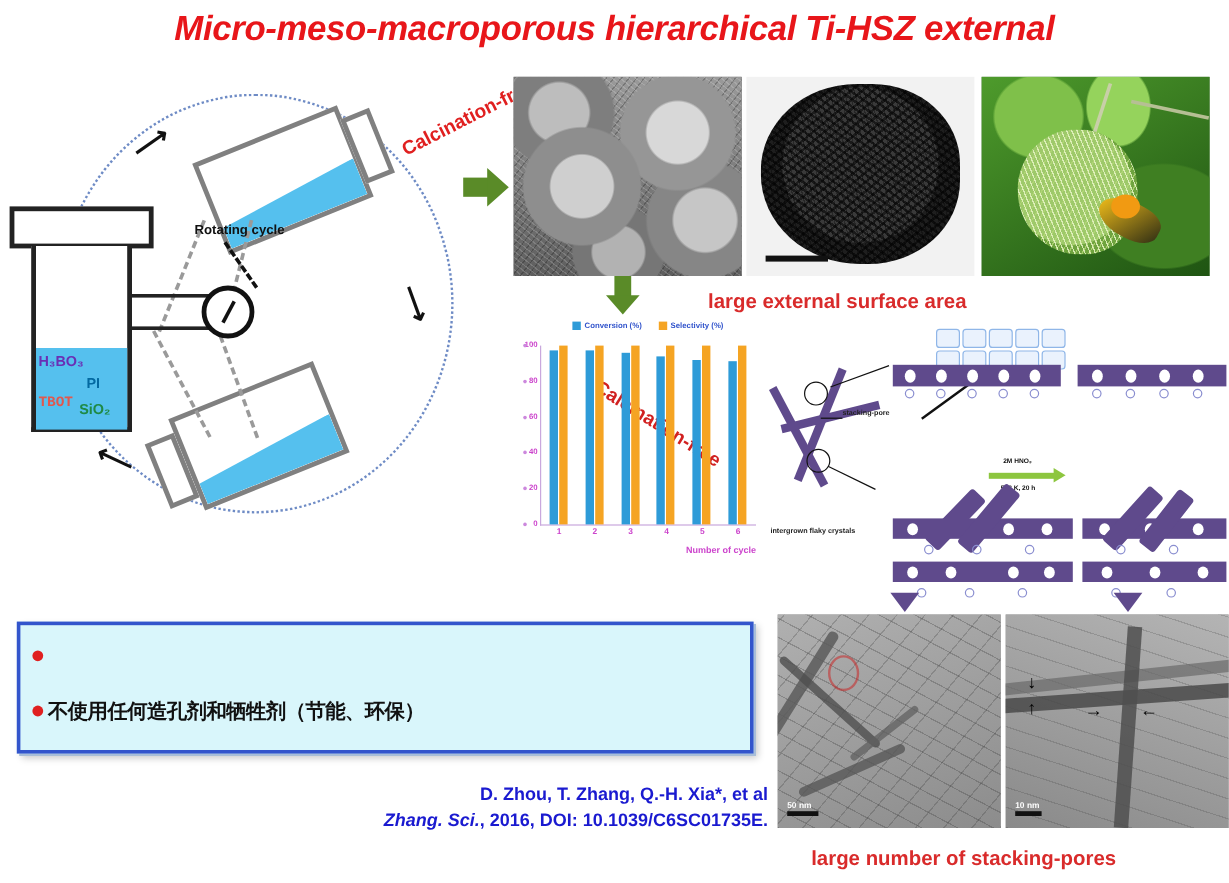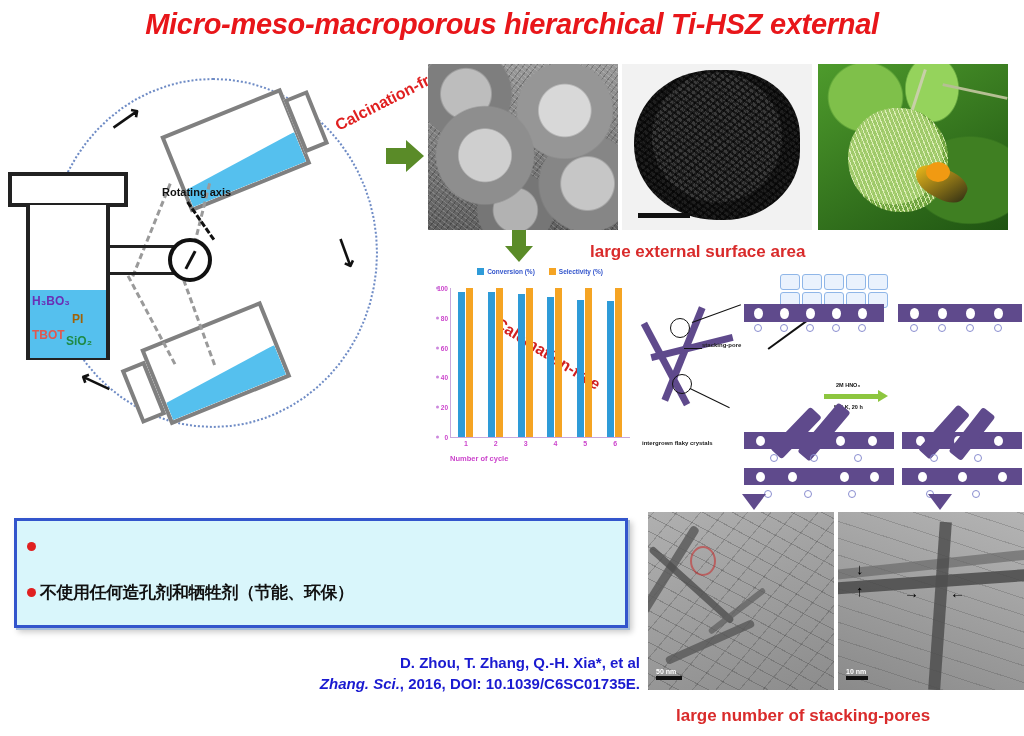--- a/index.html
+++ b/index.html
@@ -83,22 +83,22 @@
   .reactor-tube {
     position: absolute; left: 18px; top: 33px; width: 84px; height: 155px;
     border: 4px solid #222; border-top: none; background: #fff;
   }
   .reactor-liquid {
     position: absolute; left: 22px; top: 118px; width: 76px; height: 68px;
     background: #55c0ee;
   }
   .chem { position: absolute; font-size: 12px; font-weight: bold; white-space: nowrap; }
   .chem-h3bo3 { left: 24px; top: 122px; color: #6a2fb5; }
-  .chem-pi    { left: 64px; top: 140px; color: #a16207; }
-  .chem-tbot  { left: 24px; top: 156px; color: #e0584f; }
+  .chem-pi    { left: 64px; top: 140px; color: #0369a1; }
+  .chem-tbot  { left: 24px; top: 156px; color: #e0584f; font-family: Liberation Mono, monospace; }
   .chem-sio2  { left: 58px; top: 162px; color: #1f8a46; }
 
   
   .calc-free-1 {
     position: absolute; left: 330px; top: 90px;
     transform: rotate(-27deg);
     color: #e02020; font-weight: bold; font-size: 16px; white-space: nowrap;
   }
   .calc-free-2 {
     position: absolute; left: 487px; top: 345px;
@@ -148,21 +148,21 @@
   }
   .bar { width: 7px; }
   .bar-conv { background: #2e9bd8; }
   .bar-sel  { background: #f5a423; }
   .xtick {
     position: absolute; top: 100%; margin-top: 3px;
     font-size: 7px; color: #cc44cc; font-weight: bold;
     transform: translateX(-50%);
   }
   .xlabel {
-    position: absolute; left: 26px; top: 186px; width: 180px; text-align: left;
+    position: absolute; left: 26px; top: 186px; width: 180px; text-align: right;
     font-size: 7.5px; color: #cc44cc; font-weight: bold;
   }
 
   
   .crystal-panel { position: absolute; left: 640px; top: 270px; width: 384px; height: 235px; }
   .slab {
     position: absolute; background: #5f4a8c;
   }
   .pore {
     position: absolute; background: #ffffff; border-radius: 50%;
@@ -240,21 +240,21 @@
     </div>
 
     <div class="tilt-dash" style="left:150px; top:120px; transform:rotate(22deg);"></div>
     <div class="tilt-dash" style="left:196px; top:122px; transform:rotate(14deg);"></div>
     <div class="tilt-dash" style="left:150px; top:210px; transform:rotate(-28deg);"></div>
     <div class="tilt-dash" style="left:196px; top:208px; transform:rotate(-20deg);"></div>
 
     <div class="shaft"></div>
     <div class="axis-hub"></div>
     <div class="axis-dash"></div>
-    <div class="axis-label">Rotating axis</div>
+    <div class="axis-label">Rotating cycle</div>
 
     <div class="reactor">
       <div class="reactor-top"></div>
       <div class="reactor-tube"></div>
       <div class="reactor-liquid"></div>
       <div class="chem chem-h3bo3">H₃BO₃</div>
       <div class="chem chem-pi">PI</div>
       <div class="chem chem-tbot">TBOT</div>
       <div class="chem chem-sio2">SiO₂</div>
     </div>

